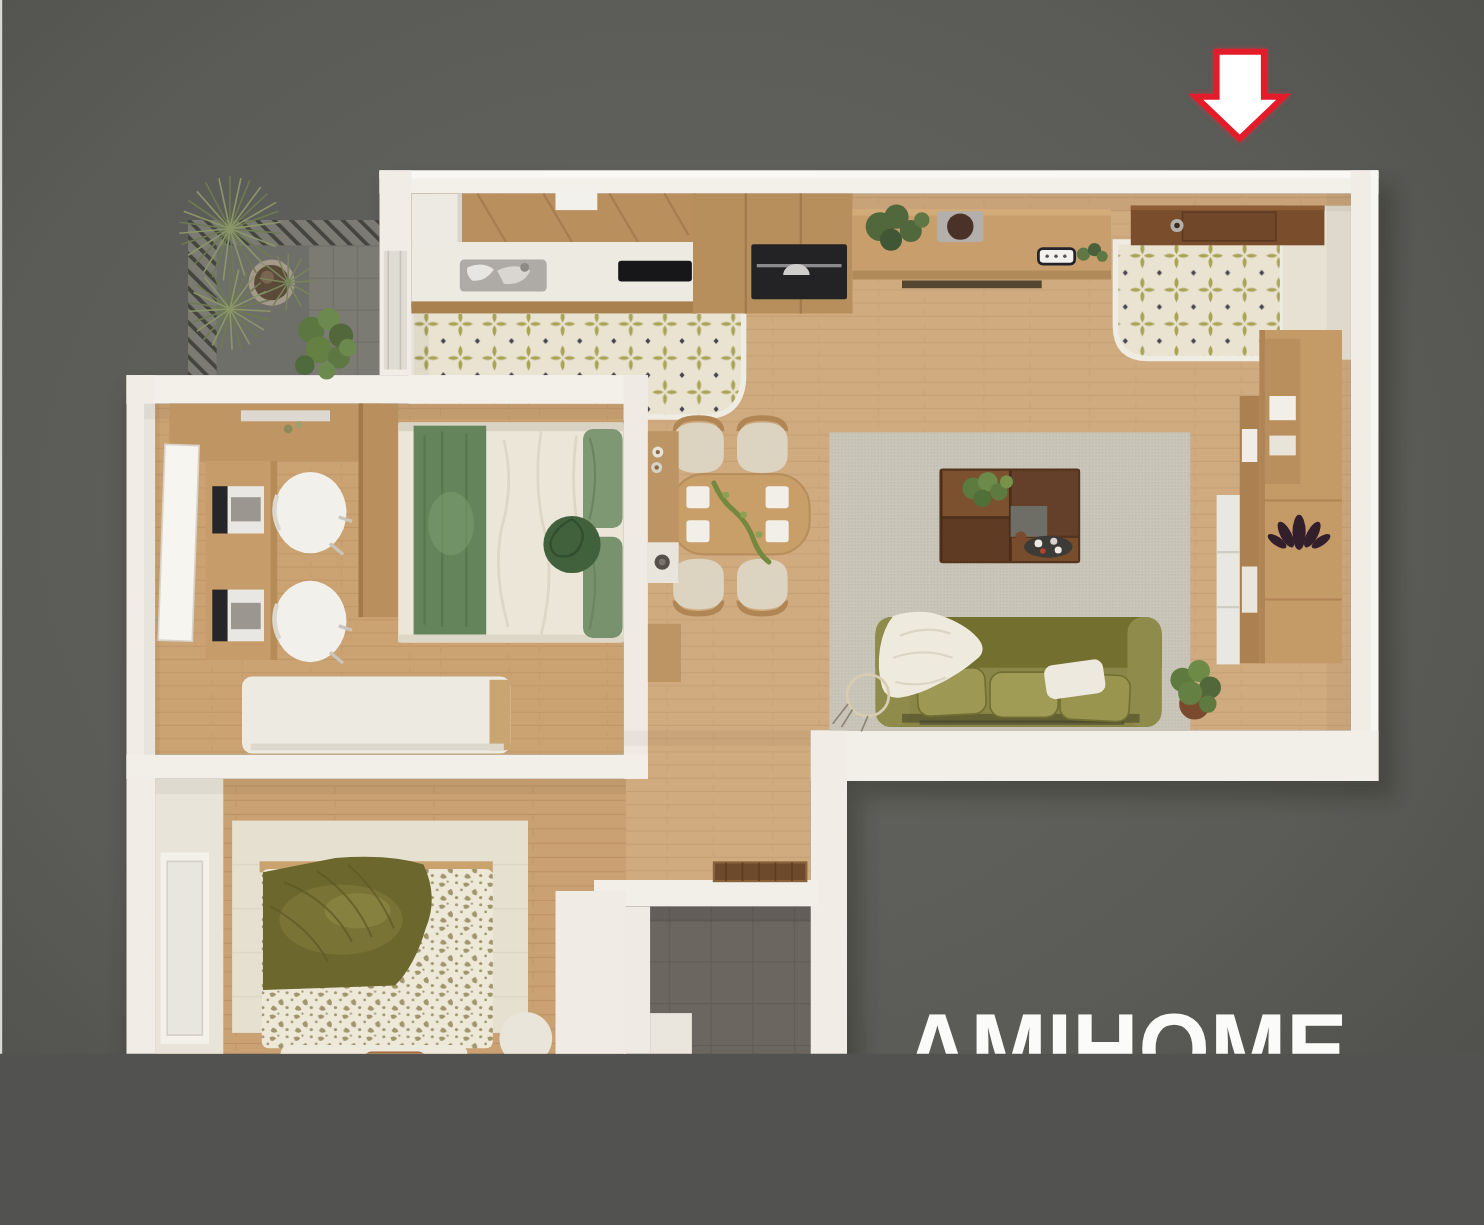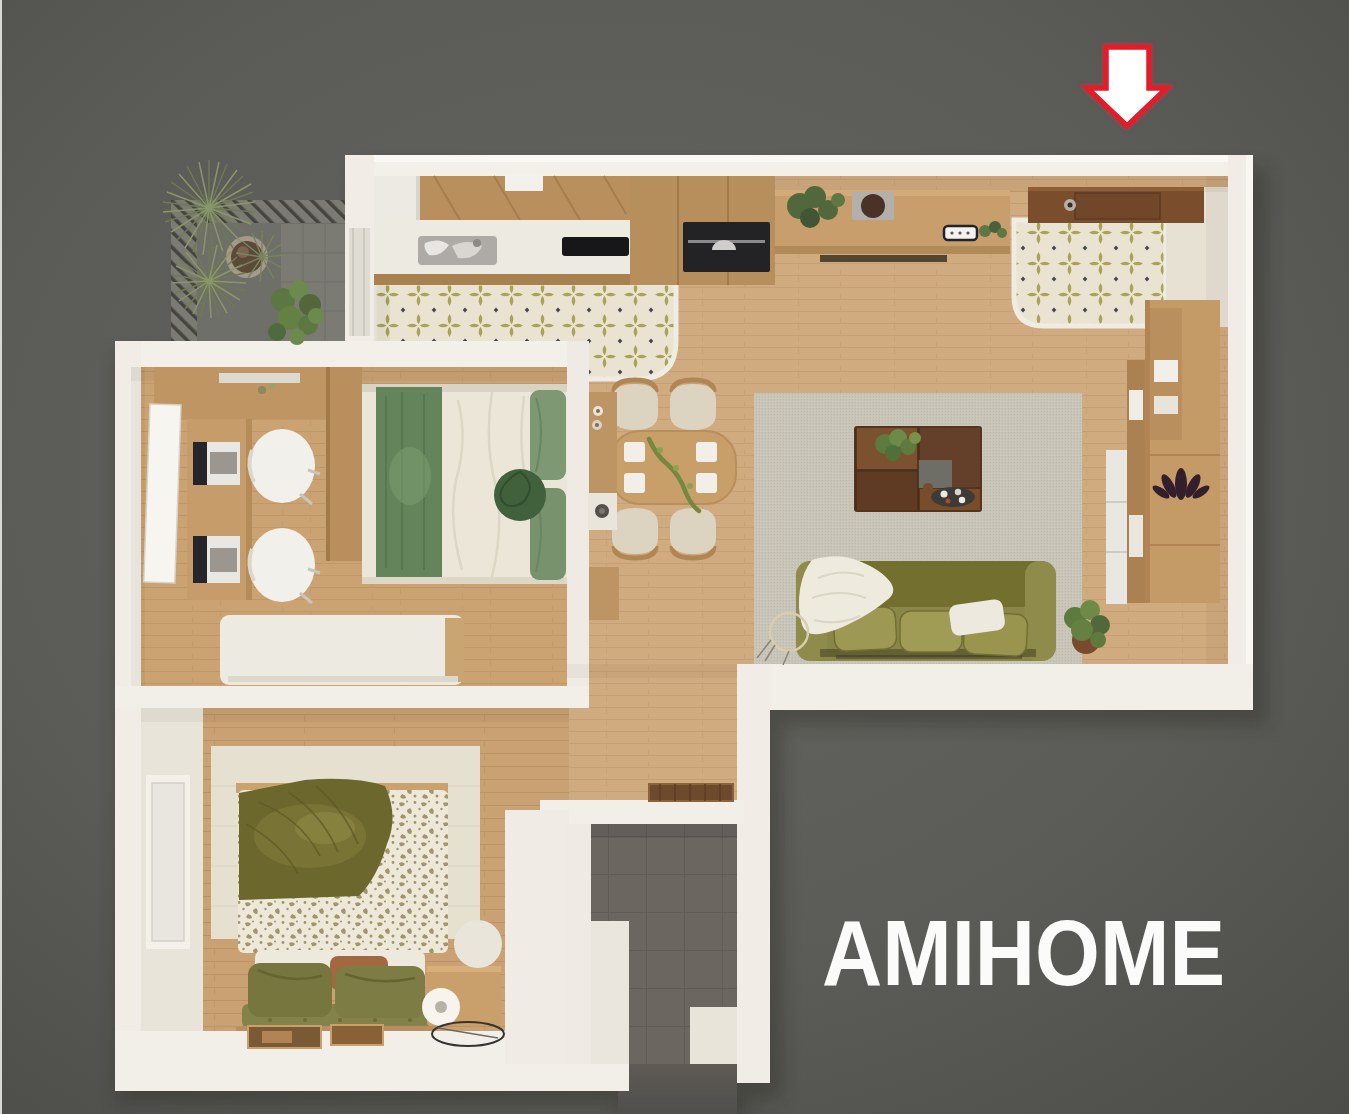--- a/index.html
+++ b/index.html
@@ -1,16 +1,16 @@
 <!DOCTYPE html>
 <html><head>
 <meta charset="utf-8">
 <style>
 html,body{margin:0;padding:0;background:#525250;}
-#stage{position:relative;width:1349px;height:1114px;overflow:hidden;font-family:"Liberation Sans",sans-serif;}
+#stage{position:relative;width:1349px;height:958px;overflow:hidden;font-family:"Liberation Sans",sans-serif;}
 </style>
 </head>
 <body>
 <div id="stage">
 <svg width="1349" height="1114" viewBox="0 0 1349 1114">
 <defs>
 <radialGradient id="bgGrad" cx="46%" cy="42%" r="85%">
   <stop offset="0%" stop-color="#646460"></stop>
   <stop offset="55%" stop-color="#5b5b57"></stop>
   <stop offset="100%" stop-color="#494946"></stop>

